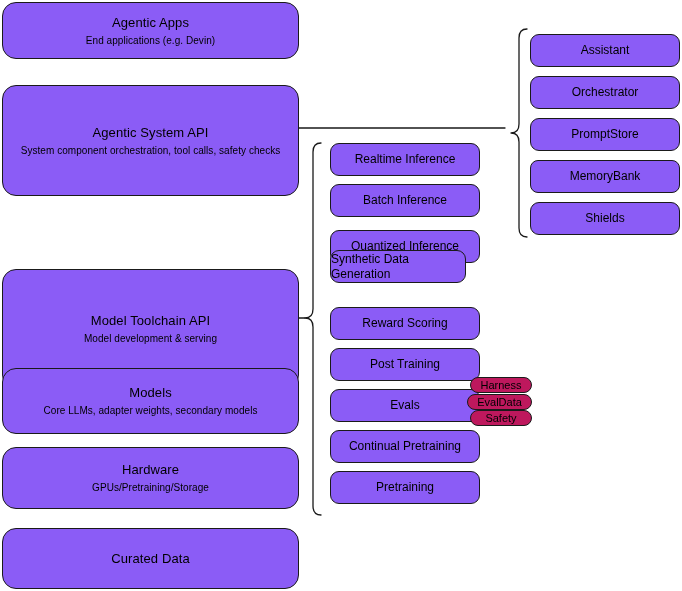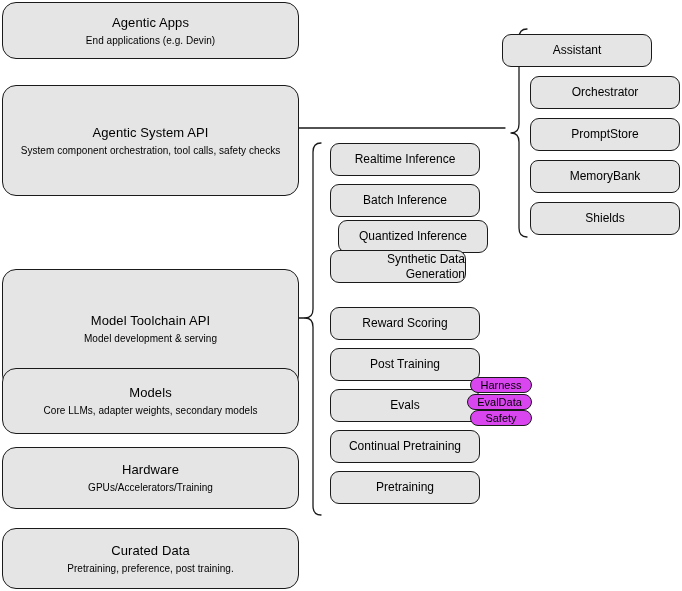--- a/index.html
+++ b/index.html
@@ -21,27 +21,27 @@
     left: 0;
     top: 0;
     width: 682px;
     height: 591px;
   }
 
   
   .node {
     position: absolute;
     box-sizing: border-box;
-    background: #e5e5e5;
+    background: #8b5cf6;
     border: 1.3px solid #1a1a1a;
     display: flex;
     flex-direction: column;
     align-items: center;
     justify-content: center;
-    text-align: right;
+    text-align: left;
   }
 
   
   .layer {
     border-radius: 14px;
   }
   .layer .title {
     font-size: 13px;
     line-height: 16px;
     letter-spacing: 0.1px;
@@ -60,21 +60,21 @@
   }
   .chip .title {
     font-size: 12px;
     line-height: 15px;
   }
 
   
   .pill {
     position: absolute;
     box-sizing: border-box;
-    background: #d946ef;
+    background: #be185d;
     border: 1.3px solid #1a1a1a;
     border-radius: 999px;
     height: 16px;
     display: flex;
     align-items: center;
     justify-content: center;
     font-size: 11px;
     line-height: 12px;
     z-index: 5;
   }
@@ -124,36 +124,35 @@
       <div class="node layer" style="left: 2px; top: 225px; width: 297px; height: 120px; margin-top: 44px;">
         <div class="title">Model Toolchain API</div>
         <div class="subtitle">Model development &amp; serving</div>
       </div>
       <div class="node layer" style="left: 2px; top: 368px; width: 297px; height: 66px;">
         <div class="title">Models</div>
         <div class="subtitle">Core LLMs, adapter weights, secondary models</div>
       </div>
       <div class="node layer" style="left: 2px; top: 447px; width: 297px; height: 62px;">
         <div class="title">Hardware</div>
-        <div class="subtitle">GPUs/Accelerators/Training</div>
+        <div class="subtitle">GPUs/Pretraining/Storage</div>
       </div>
       <div class="node layer" style="left: 2px; top: 528px; width: 297px; height: 61px;">
         <div class="title">Curated Data</div>
-        <div class="subtitle">Pretraining, preference, post training.</div>
       </div>
     </div>
 
   <div id="toolchain">
       <div class="node chip" style="left: 330px; top: 143px; width: 150px;">
         <div class="title">Realtime Inference</div>
       </div>
       <div class="node chip" style="left: 330px; top: 184px; width: 150px;">
         <div class="title">Batch Inference</div>
       </div>
-      <div class="node chip" style="left: 330px; top: 220px; width: 150px; margin-left: 8px;">
+      <div class="node chip" style="left: 330px; top: 230px; width: 150px;">
         <div class="title">Quantized Inference</div>
       </div>
       <div class="node chip" style="left: 330px; top: 250px; width: 136px;">
         <div class="title">Synthetic Data Generation</div>
       </div>
       <div class="node chip" style="left: 330px; top: 307px; width: 150px;">
         <div class="title">Reward Scoring</div>
       </div>
       <div class="node chip" style="left: 330px; top: 348px; width: 150px;">
         <div class="title">Post Training</div>
@@ -163,21 +162,21 @@
       </div>
       <div class="node chip" style="left: 330px; top: 430px; width: 150px;">
         <div class="title">Continual Pretraining</div>
       </div>
       <div class="node chip" style="left: 330px; top: 471px; width: 150px;">
         <div class="title">Pretraining</div>
       </div>
     </div>
 
   <div id="components">
-      <div class="node chip" style="left: 502px; top: 34px; width: 150px;">
+      <div class="node chip" style="left: 530px; top: 34px; width: 150px;">
         <div class="title">Assistant</div>
       </div>
       <div class="node chip" style="left: 530px; top: 76px; width: 150px;">
         <div class="title">Orchestrator</div>
       </div>
       <div class="node chip" style="left: 530px; top: 118px; width: 150px;">
         <div class="title">PromptStore</div>
       </div>
       <div class="node chip" style="left: 530px; top: 160px; width: 150px; border-radius: 8px;">
         <div class="title">MemoryBank</div>

